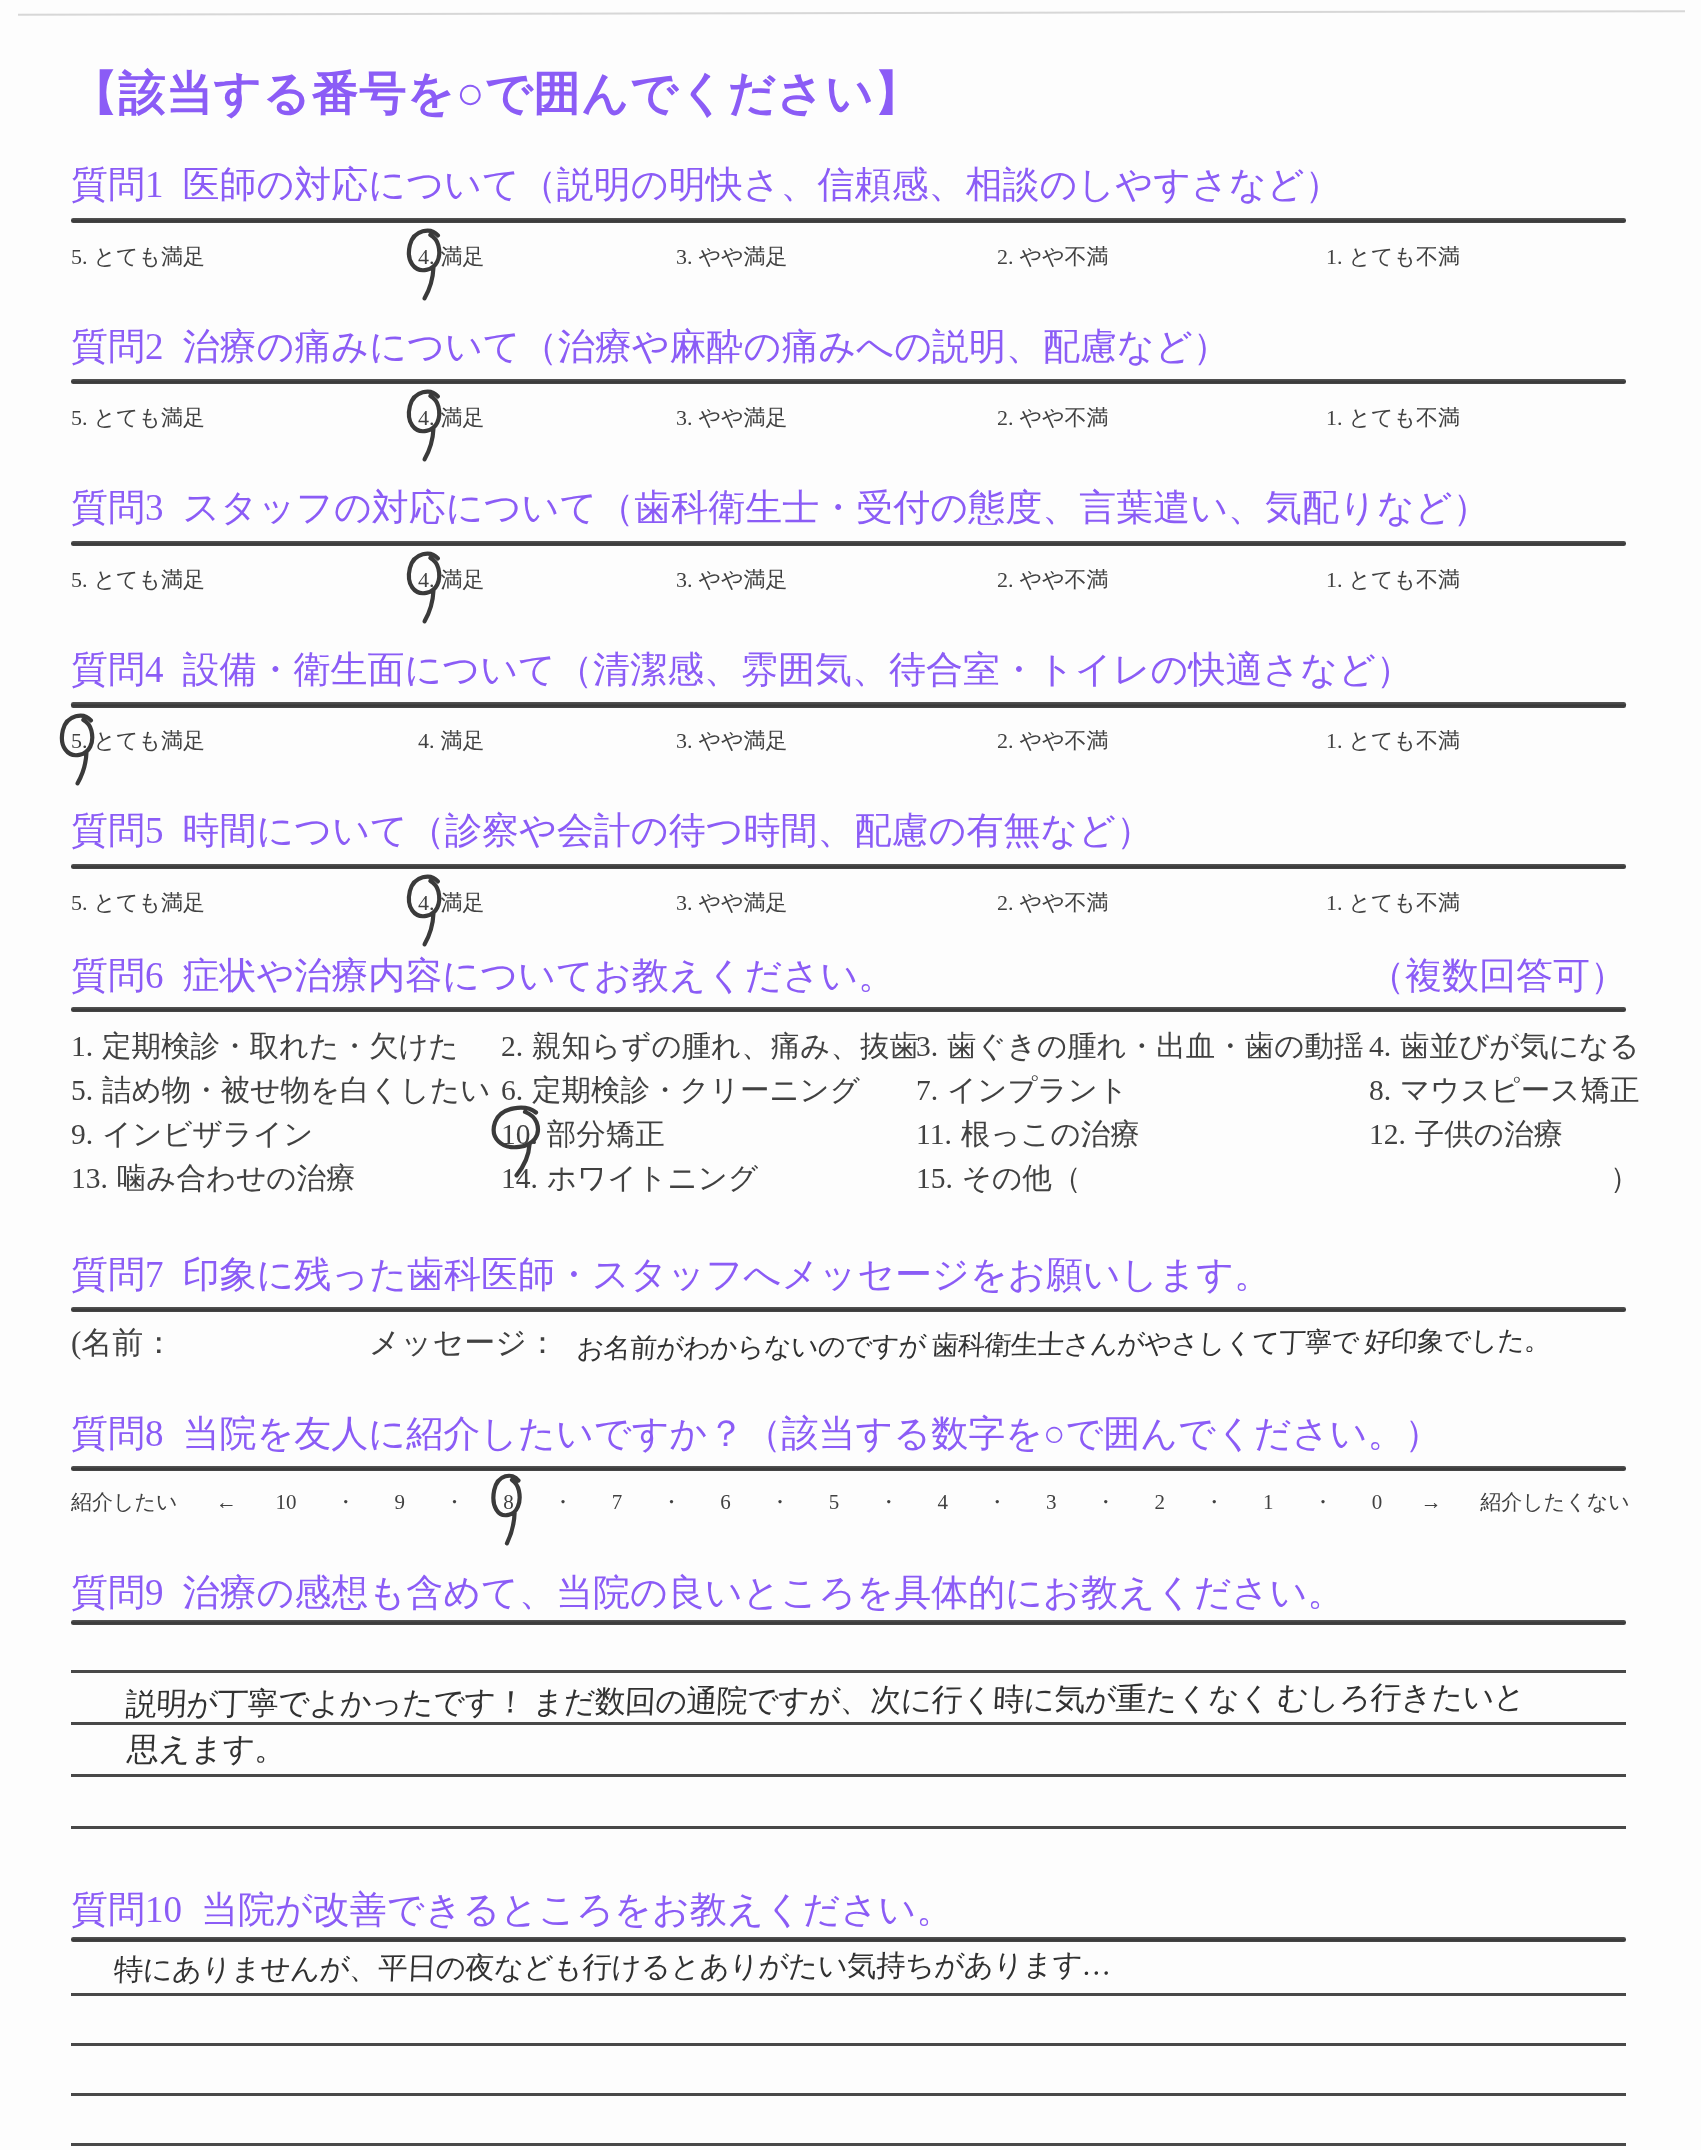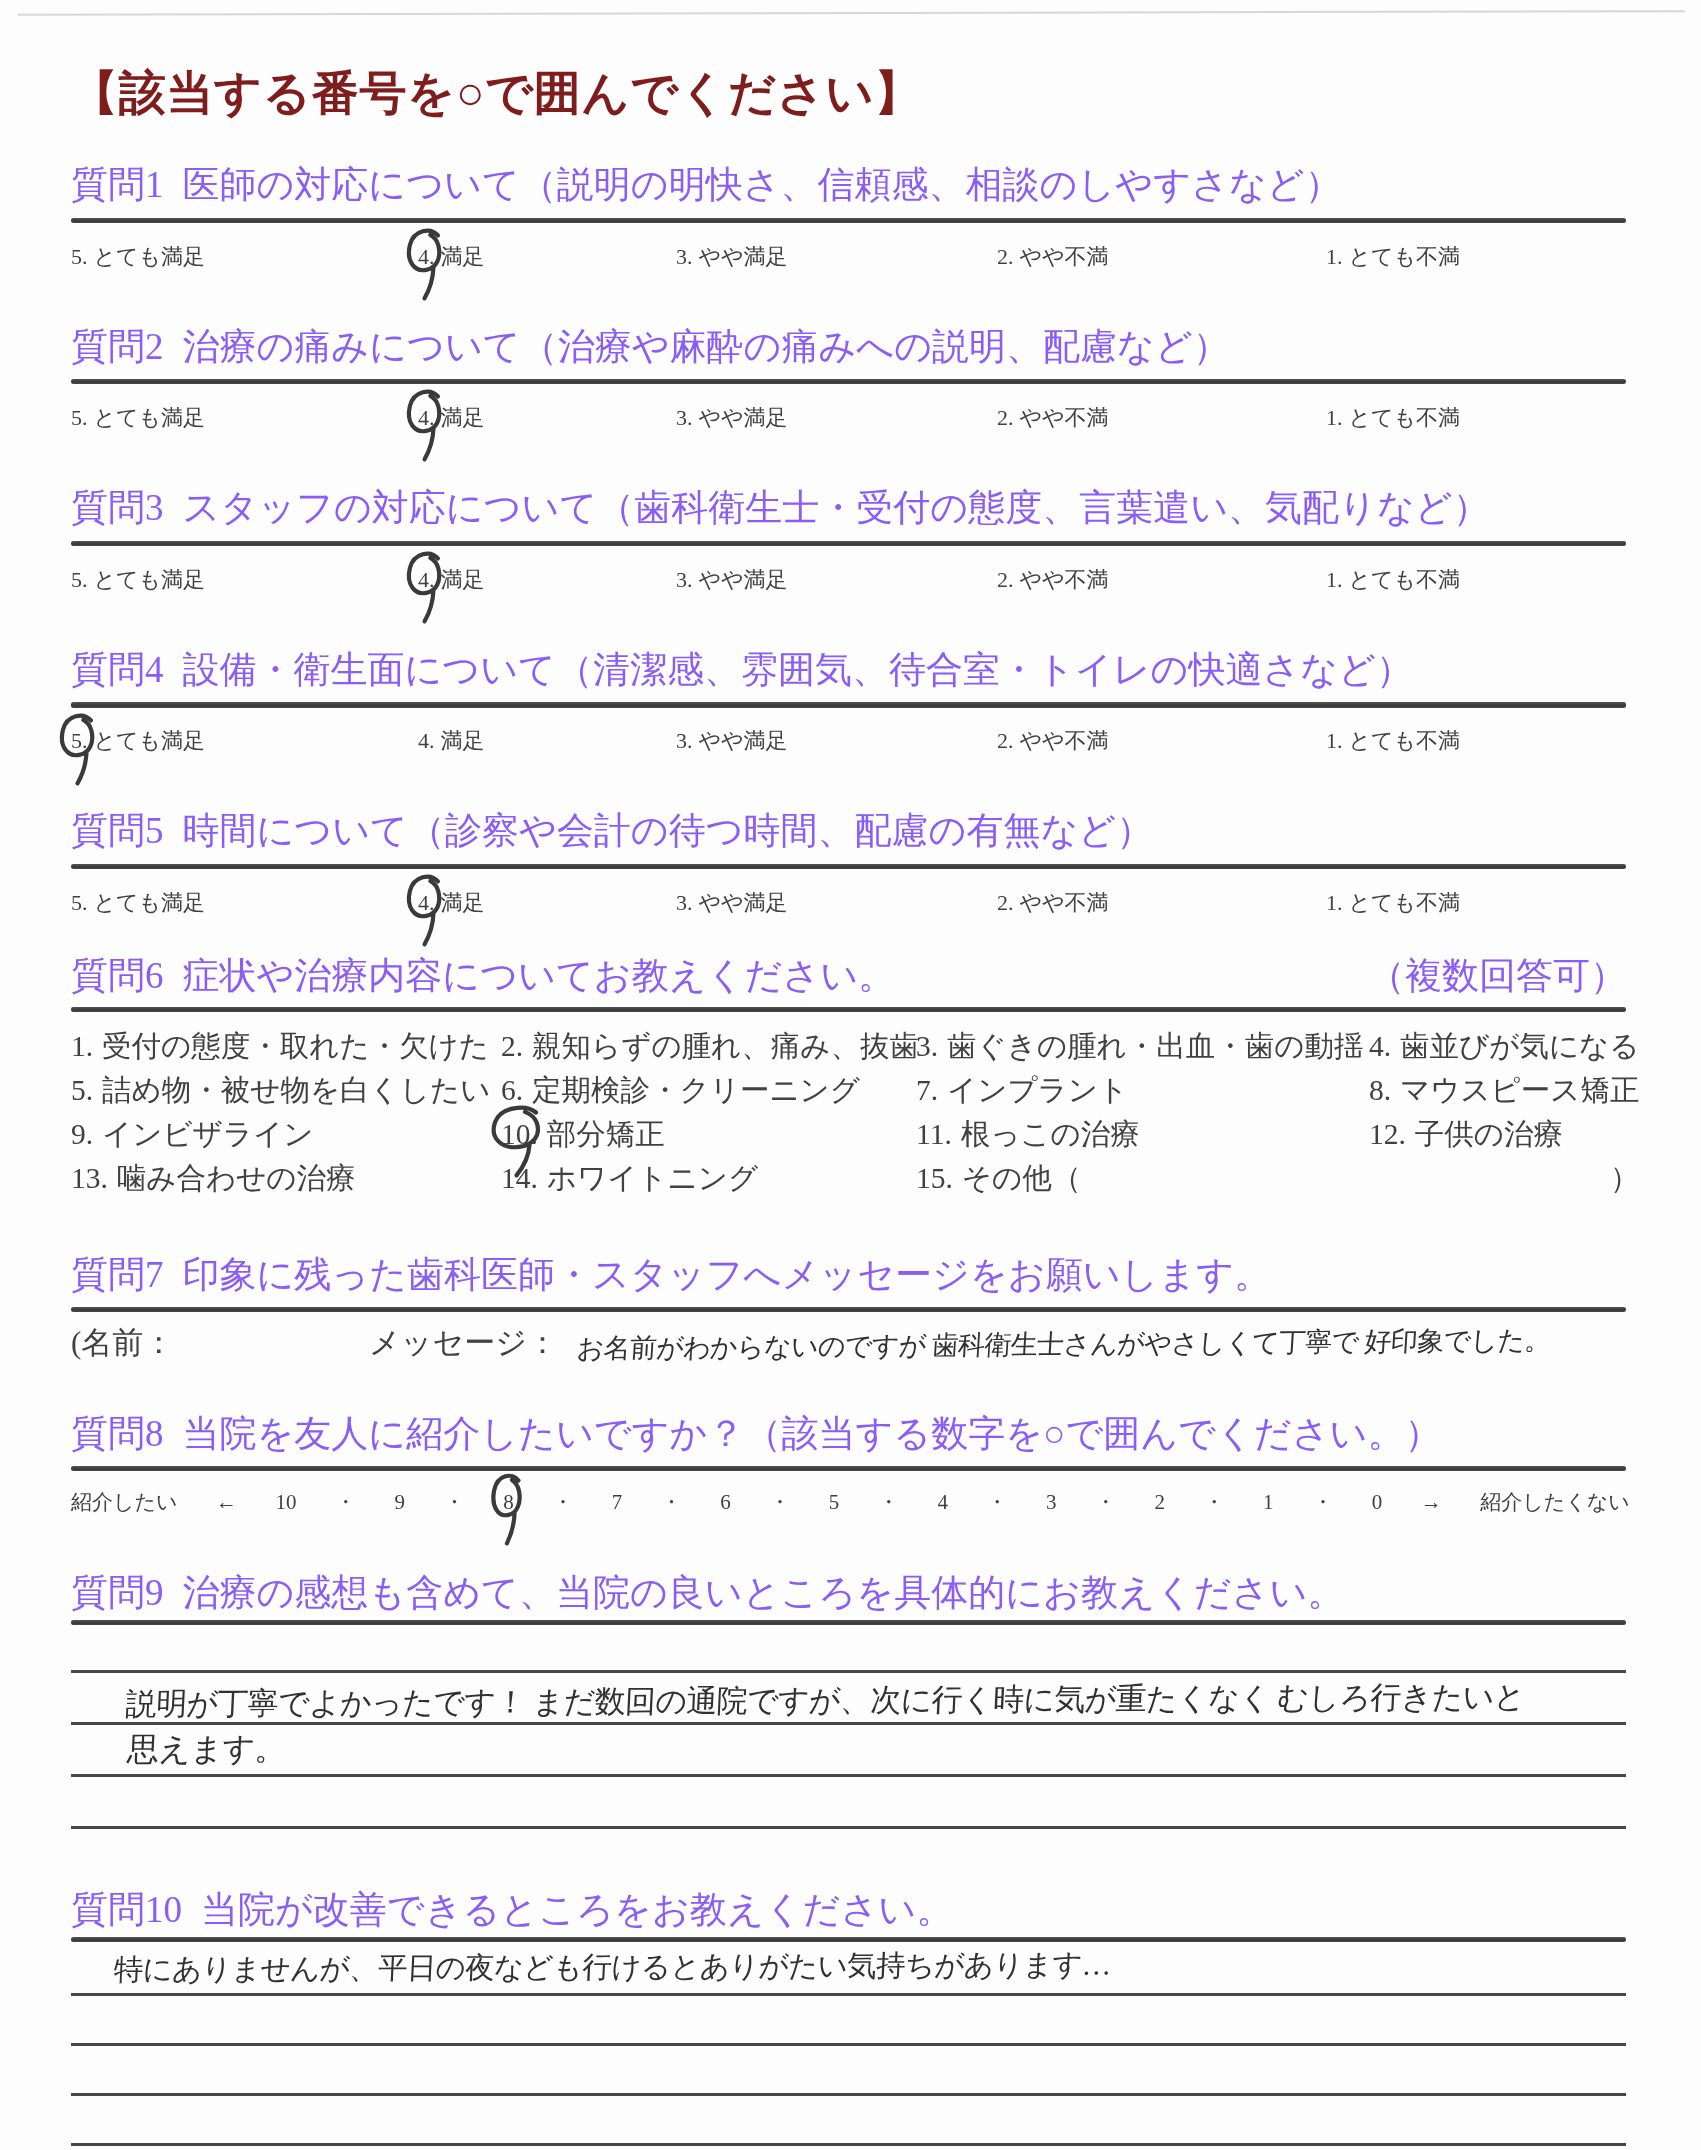--- a/index.html
+++ b/index.html
@@ -1,20 +1,20 @@
 <!DOCTYPE html>
 <html lang="ja" style="font-size:11.8px"><head>
 <meta charset="utf-8">
 <style>
   html,body{margin:0;padding:0;background:#e9e9e9;}
   .page{position:relative;width:1701px;height:2151px;background:#fdfdfd;overflow:hidden;
         font-family:"Liberation Serif","DejaVu Serif",serif;color:#414141;}
   .scan-top-line{position:absolute;top:11.8px;left:17.7px;width:1667px;height:2.2px;background:#d7d7d7;transform:rotate(-0.12deg);}
   .content{padding:62px 74px 0 71px;box-sizing:border-box;}
-  .title{font-size:47px;font-weight:700;letter-spacing:0.7px;line-height:62px;height:62px;color:#7f1d1d;white-space:nowrap;}
+  .title{font-size:47px;font-weight:700;letter-spacing:0.7px;line-height:62px;height:62px;color:#8b5cf6;white-space:nowrap;}
   .qsection{margin-top:49px;}
   .qsection.first{margin-top:38px;}
   .qsection.q6sec{margin-top:32px;}
   .qsection.q8sec{margin-top:34px;}
   .qsection.q10sec{margin-top:58px;}
   .qheader{font-size:37px;line-height:46px;white-space:nowrap;color:#8b5cf6;}
   .qheader .qnum{margin-right:19px;}
   .q6-head{display:flex;justify-content:space-between;align-items:flex-end;}
   .rule-thick{height:5.2px;background:linear-gradient(#555 0,#383838 60%,#4a4a4a 100%);margin-top:9.6px;border-radius:2.2px;width:1555px;}
   .rule-tight{margin-top:3.7px;}
@@ -135,21 +135,21 @@
       </div>
     </div>
 
     <div class="qsection q6sec">
       <div class="qheader q6-head">
         <span><span class="qnum">質問6</span><span>症状や治療内容についてお教えください。</span></span>
         <span>（複数回答可）</span>
       </div>
       <div class="rule-thick rule-mt11"></div>
       <div class="q6-grid">
-        <span class="q6-item"><span class="inum">1.</span><span>受付の態度・取れた・欠けた</span></span>
+        <span class="q6-item"><span class="inum">1.</span><span>定期検診・取れた・欠けた</span></span>
         <span class="q6-item"><span class="inum">2.</span><span>親知らずの腫れ、痛み、抜歯</span></span>
         <span class="q6-item"><span class="inum">3.</span><span>歯ぐきの腫れ・出血・歯の動揺</span></span>
         <span class="q6-item"><span class="inum">4.</span><span>歯並びが気になる</span></span>
         <span class="q6-item"><span class="inum">5.</span><span>詰め物・被せ物を白くしたい</span></span>
         <span class="q6-item"><span class="inum">6.</span><span>定期検診・クリーニング</span></span>
         <span class="q6-item"><span class="inum">7.</span><span>インプラント</span></span>
         <span class="q6-item"><span class="inum">8.</span><span>マウスピース矯正</span></span>
         <span class="q6-item"><span class="inum">9.</span><span>インビザライン</span></span>
         <span class="q6-item"><span class="inum circled"><svg class="circle-mark" viewBox="0 0 100 140" preserveAspectRatio="none">
                 <path d="M74 16 C58 2 20 6 11 32 C2 60 22 78 48 74 C70 71 82 54 75 33 C72 24 64 18 57 15 M64 70 C63 88 56 106 44 122"></path>

